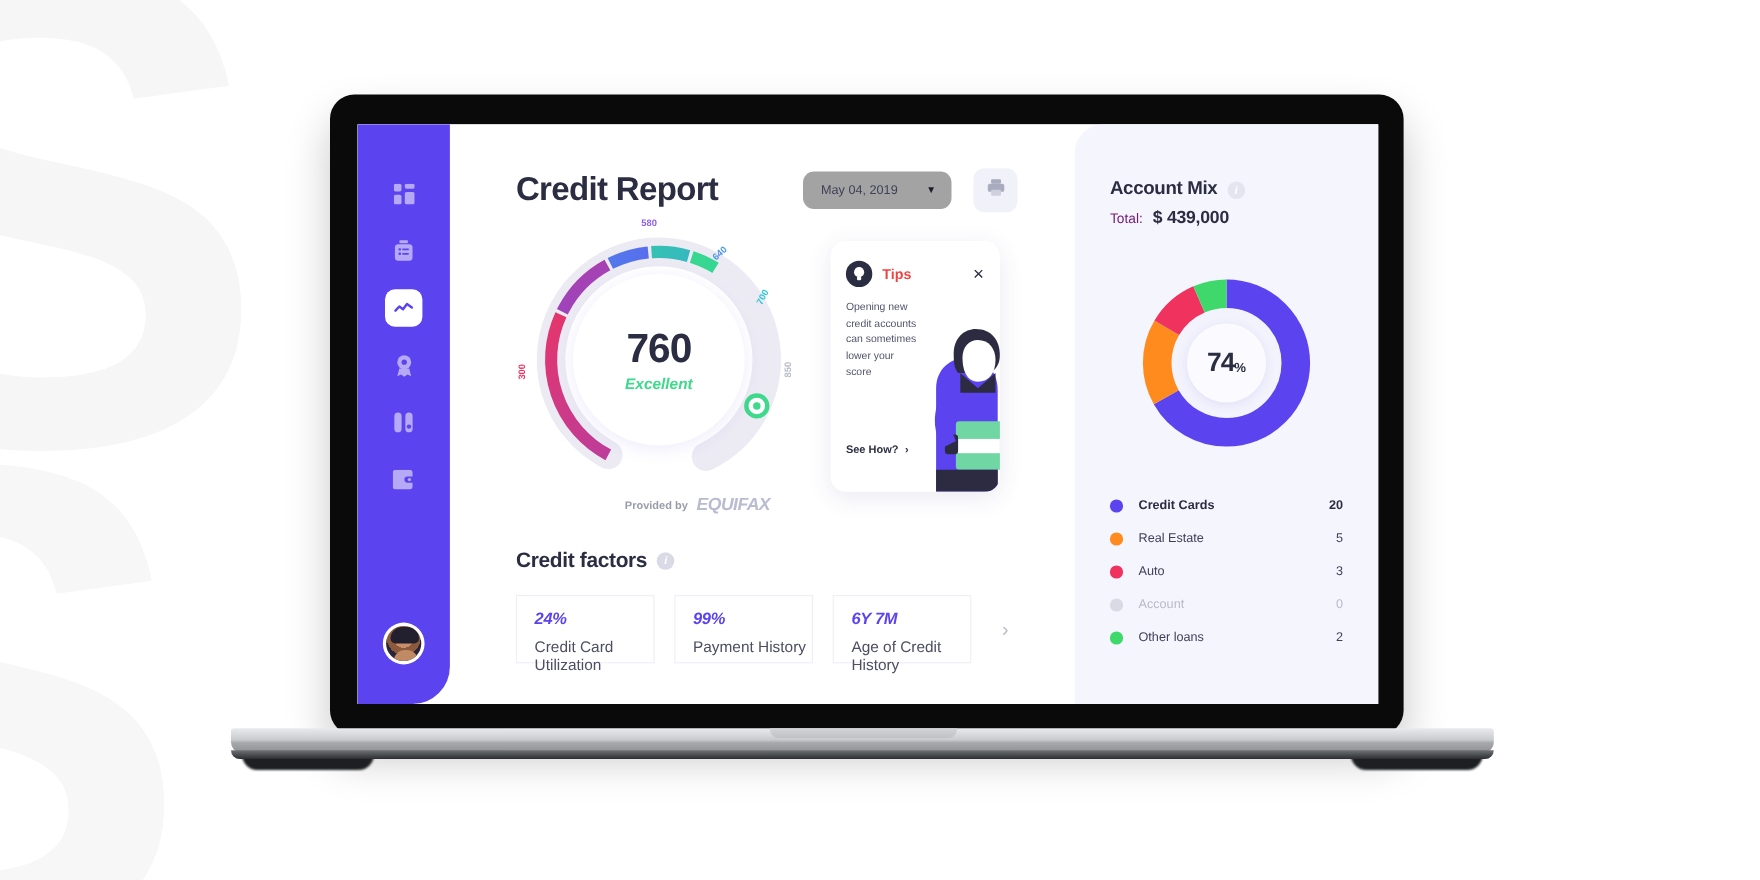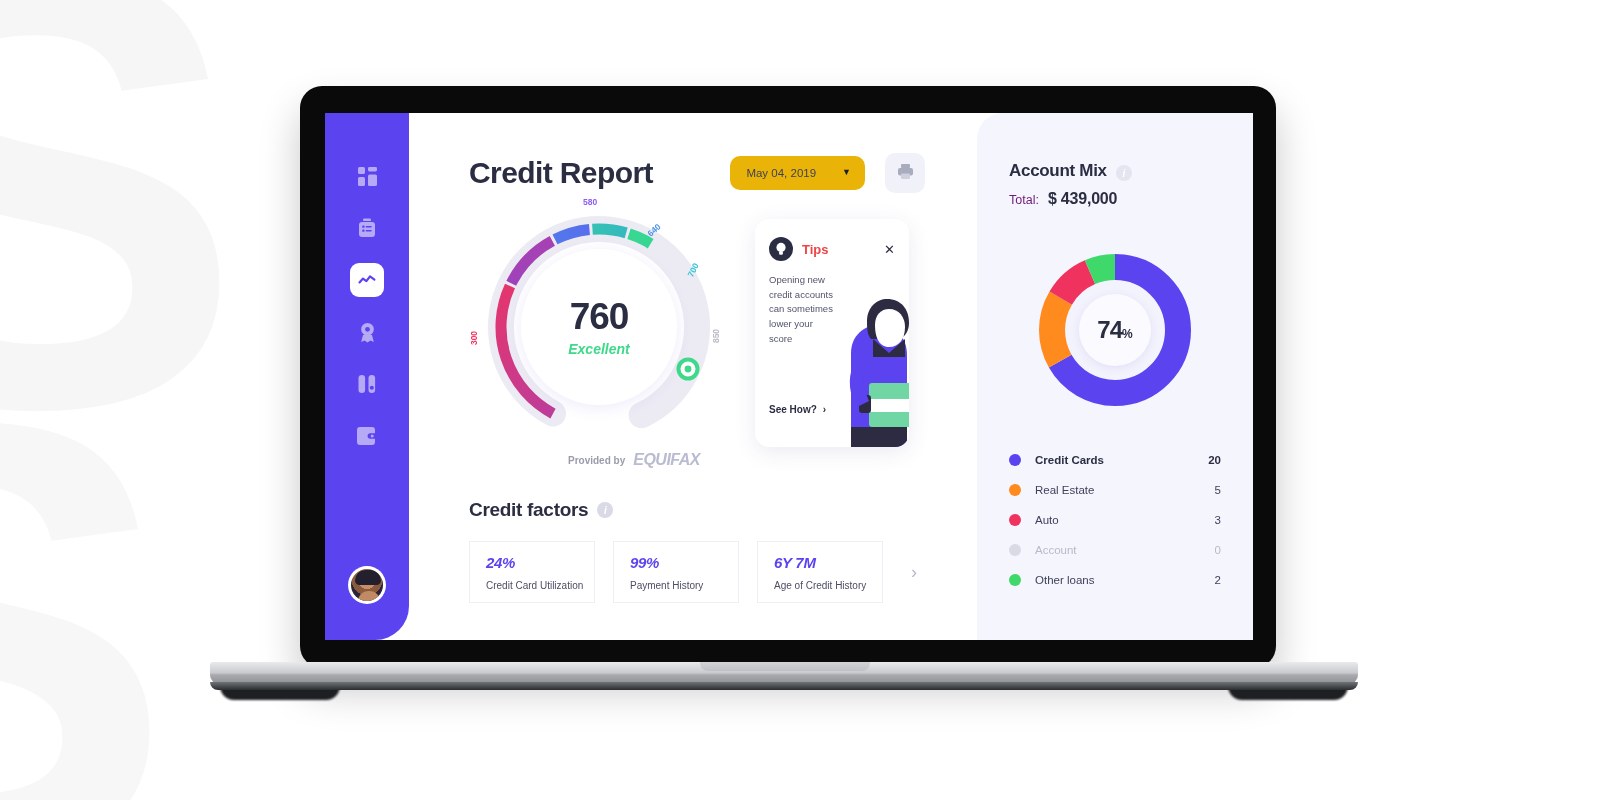--- a/index.html
+++ b/index.html
@@ -104,21 +104,21 @@
   }
 
   
   .head-row { display:flex; align-items:center; gap:20px; padding-right:52px; }
   .page-title {
     font-size:30px; font-weight:700; color:#2b2d42; letter-spacing:-.6px;
     flex:1; white-space:nowrap;
   }
   .date-select {
     display:flex; align-items:flex-start; gap:26px;
-    background:#eab308; border-radius:10px;
+    background:#a3a3a3; border-radius:10px;
     padding:11px 14px 11px 16px; font-size:11.5px; color:#3f4158;
     cursor:pointer; white-space:nowrap;
   }
   .caret { font-size:9px; color:#1c1d2b; }
   .print-btn {
     width:40px; height:40px; border-radius:10px; background:#f1f1fa;
     display:flex; align-items:center; justify-content:center; cursor:pointer;
   }
 
   
@@ -190,21 +190,21 @@
   }
   .info-dot.dark { background:#dadae6; }
   .factor-row { display:flex; align-items:stretch; gap:18px; margin-top:20px; }
   .factor-card {
     width:126px; height:62px; border:1px solid #eeeef5; border-radius:0;
     background:#fff; padding:12px 0 0 16px; cursor:pointer;
   }
   .factor-val {
     font-size:15px; font-weight:700; font-style:italic; color:#5b43f0; letter-spacing:-.3px;
   }
-  .factor-lbl { font-size:10px; color:#4c4e63; margin-top:9px; }
+  .factor-lbl { font-size:14px; color:#4c4e63; margin-top:9px; }
   .factor-next {
     display:flex; align-items:center; justify-content:center;
     font-size:18px; color:#b9bac8; width:26px; cursor:pointer;
   }
 
   
   .acct-title-row { display:flex; align-items:flex-end; gap:9px; justify-content:flex-start; padding-left:6px; }
   .acct-title { font-size:17px; font-weight:600; color:#2b2d42; letter-spacing:-.3px; }
   .acct-total-row { display:flex; align-items:baseline; gap:9px; margin-top:9px; padding-left:6px; }
   .acct-total-lbl { font-size:12.5px; color:#701a75; }

